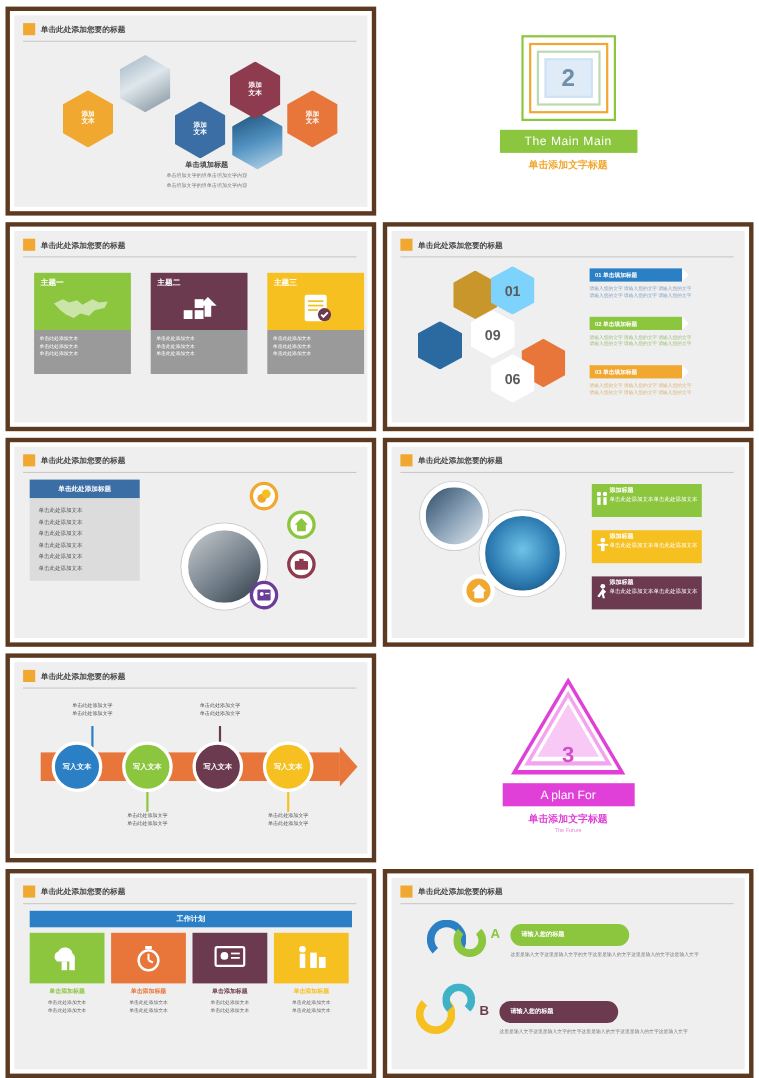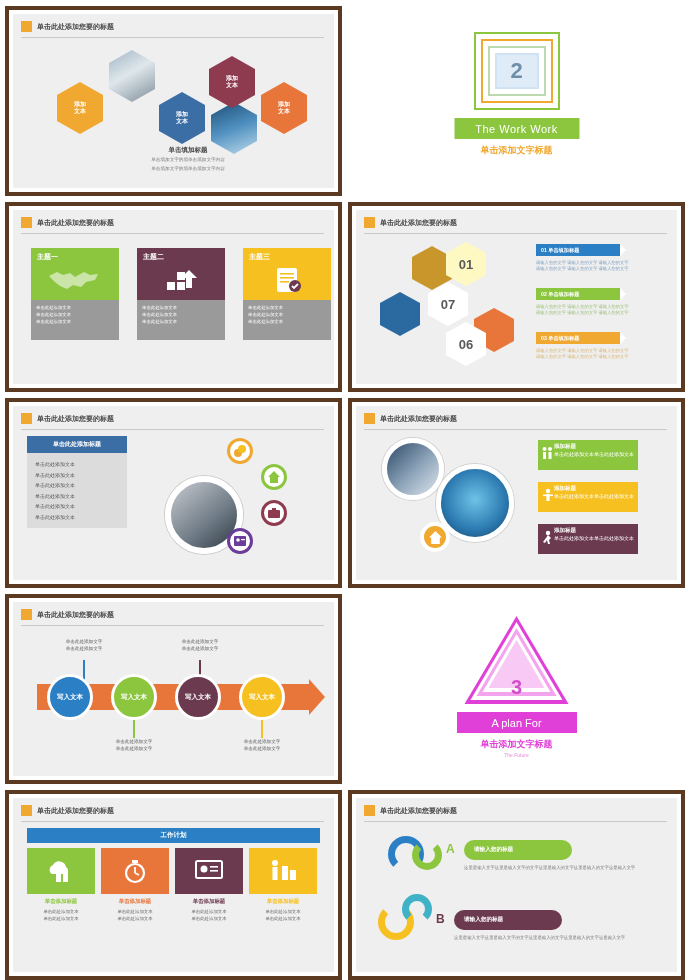--- a/index.html
+++ b/index.html
@@ -227,21 +227,21 @@
 
   <div class="slide plain">
     <div class="inner white">
       <div class="sq-stack">
         <div style="inset:0;border-color:#8cc63f;"></div>
         <div style="inset:7px;border-color:#f0a830;"></div>
         <div style="inset:14px;border-color:#bcd9b0;"></div>
         <div style="inset:21px;border-color:#cfe3f5;background:#dfecf7;"></div>
         <div style="inset:21px;border:none;display:flex;align-items:center;justify-content:center;font-size:22px;color:#6f8ea8;font-weight:bold;">2</div>
       </div>
-      <div class="sec-band">The Work Work</div>
+      <div class="sec-band">The Main Main</div>
       <div class="sec-sub">单击添加文字标题</div>
     </div>
   </div>
 
   <div class="slide">
     <div class="inner">
       <div class="ttl">
         <span class="sq"></span>
         <span>单击此处添加您要的标题</span>
       </div>
@@ -297,22 +297,22 @@
     <div class="inner">
       <div class="ttl">
         <span class="sq"></span>
         <span>单击此处添加您要的标题</span>
       </div>
       <div class="underline"></div>
 
       <div class="numhex" style="left:56px;top:36px;background:#c9962b;"></div>
       <div class="numhex" style="left:24px;top:82px;background:#2b6aa0;"></div>
       <div class="numhex" style="left:118px;top:98px;background:#e8763a;"></div>
-      <div class="numhex" style="left:90px;top:32px;background:#fef9c3;color:#5a5a5a;">01</div>
-      <div class="numhex" style="left:72px;top:72px;background:#fff;color:#5a5a5a;">07</div>
+      <div class="numhex" style="left:90px;top:32px;background:#7dd3fc;color:#5a5a5a;">01</div>
+      <div class="numhex" style="left:72px;top:72px;background:#fff;color:#5a5a5a;">09</div>
       <div class="numhex" style="left:90px;top:112px;background:#fff;color:#5a5a5a;">06</div>
 
       <div class="arrowbar" style="left:180px;top:34px;width:84px;background:#2b7fc4;color:#fff;">01 单击填加标题</div>
       <div class="barbody" style="left:180px;top:50px;width:140px;color:#7e9fc0;">
         请输入您的文字 请输入您的文字 请输入您的文字<br>请输入您的文字 请输入您的文字 请输入您的文字
       </div>
 
       <div class="arrowbar" style="left:180px;top:78px;width:84px;background:#8cc63f;color:#fff;">02 单击填加标题</div>
       <div class="barbody" style="left:180px;top:94px;width:140px;color:#9cc07a;">
         请输入您的文字 请输入您的文字 请输入您的文字<br>请输入您的文字 请输入您的文字 请输入您的文字

